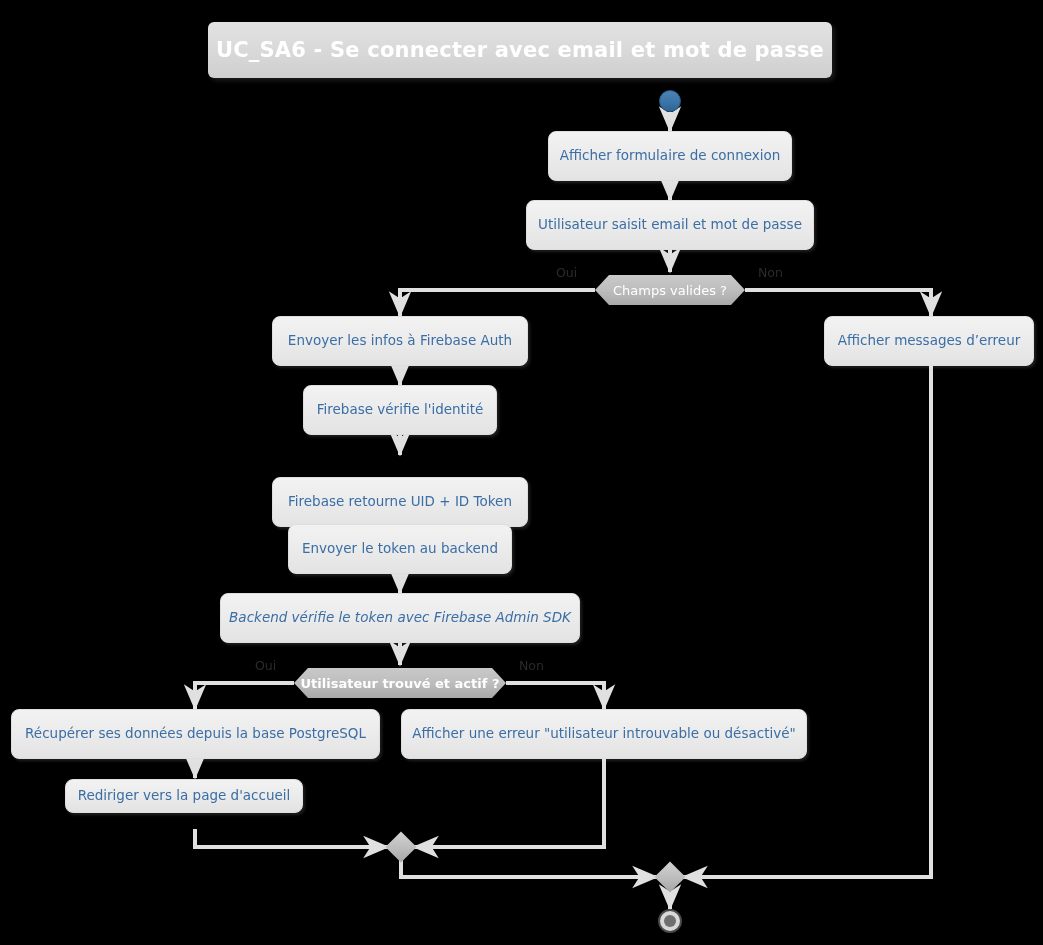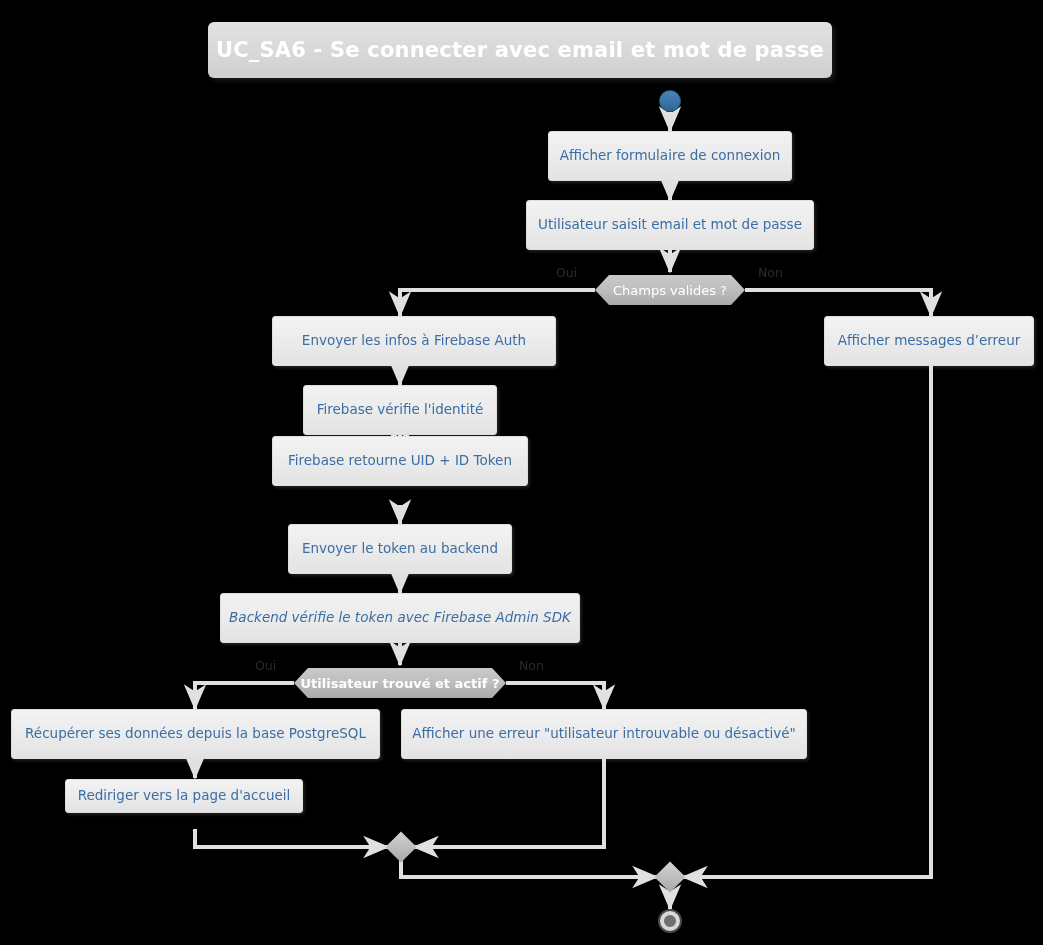--- a/index.html
+++ b/index.html
@@ -44,21 +44,21 @@
     color: #ffffff;
     font-size: 21px;
     font-weight: bold;
     letter-spacing: 0.2px;
     white-space: nowrap;
   }
 
   
   .action {
     position: absolute;
-    border-radius: 3px;
+    border-radius: 8px;
     background: linear-gradient(to bottom, #f2f2f2 0%, #ececec 45%, #e3e3e3 100%);
     border: 1px solid #dedede;
     box-shadow: 2px 2px 3px rgba(255,255,255,0.12);
     display: flex;
     align-items: center;
     justify-content: center;
     box-sizing: border-box;
   }
   .action .label {
     color: #3b6ea5;
@@ -190,29 +190,29 @@
   <div class="start-node" style="left:659px; top:90px;"></div>
 
   <div class="action" style="left:548px; top:131px; width:244px; height:50px;">
     <span class="label">Afficher formulaire de connexion</span>
   </div>
 
   <div class="action" style="left:526px; top:200px; width:288px; height:50px;">
     <span class="label">Utilisateur saisit email et mot de passe</span>
   </div>
 
-  <div class="action" style="left:272px; top:316px; width:284px; height:50px;text-align:right;">
+  <div class="action" style="left:272px; top:316px; width:256px; height:50px;text-align:right;">
     <span class="label">Envoyer les infos à Firebase Auth</span>
   </div>
 
   <div class="action" style="left:303px; top:385px; width:194px; height:50px;">
     <span class="label">Firebase vérifie l'identité</span>
   </div>
 
-  <div class="action" style="left:272px; top:436px; width:256px; height:50px;">
+  <div class="action" style="left:272px; top:477px; width:256px; height:50px;">
     <span class="label">Firebase retourne UID + ID Token</span>
   </div>
 
   <div class="action" style="left:288px; top:524px; width:224px; height:50px;">
     <span class="label">Envoyer le token au backend</span>
   </div>
 
   <div class="action" style="left:220px; top:593px; width:360px; height:50px;font-style:italic;">
     <span class="label">Backend vérifie le token avec Firebase Admin SDK</span>
   </div>

